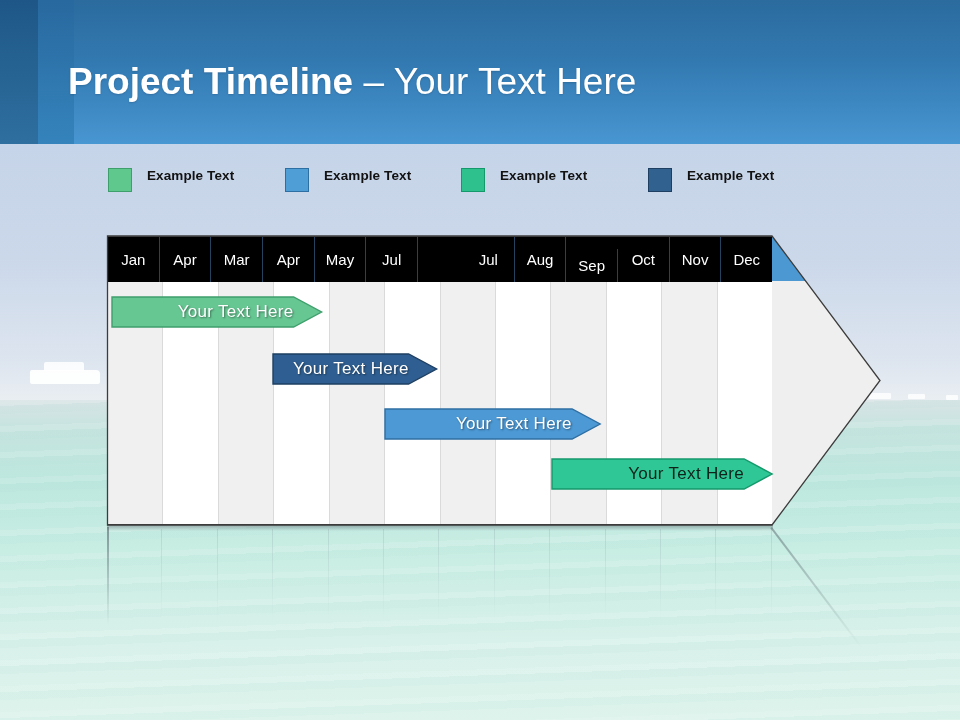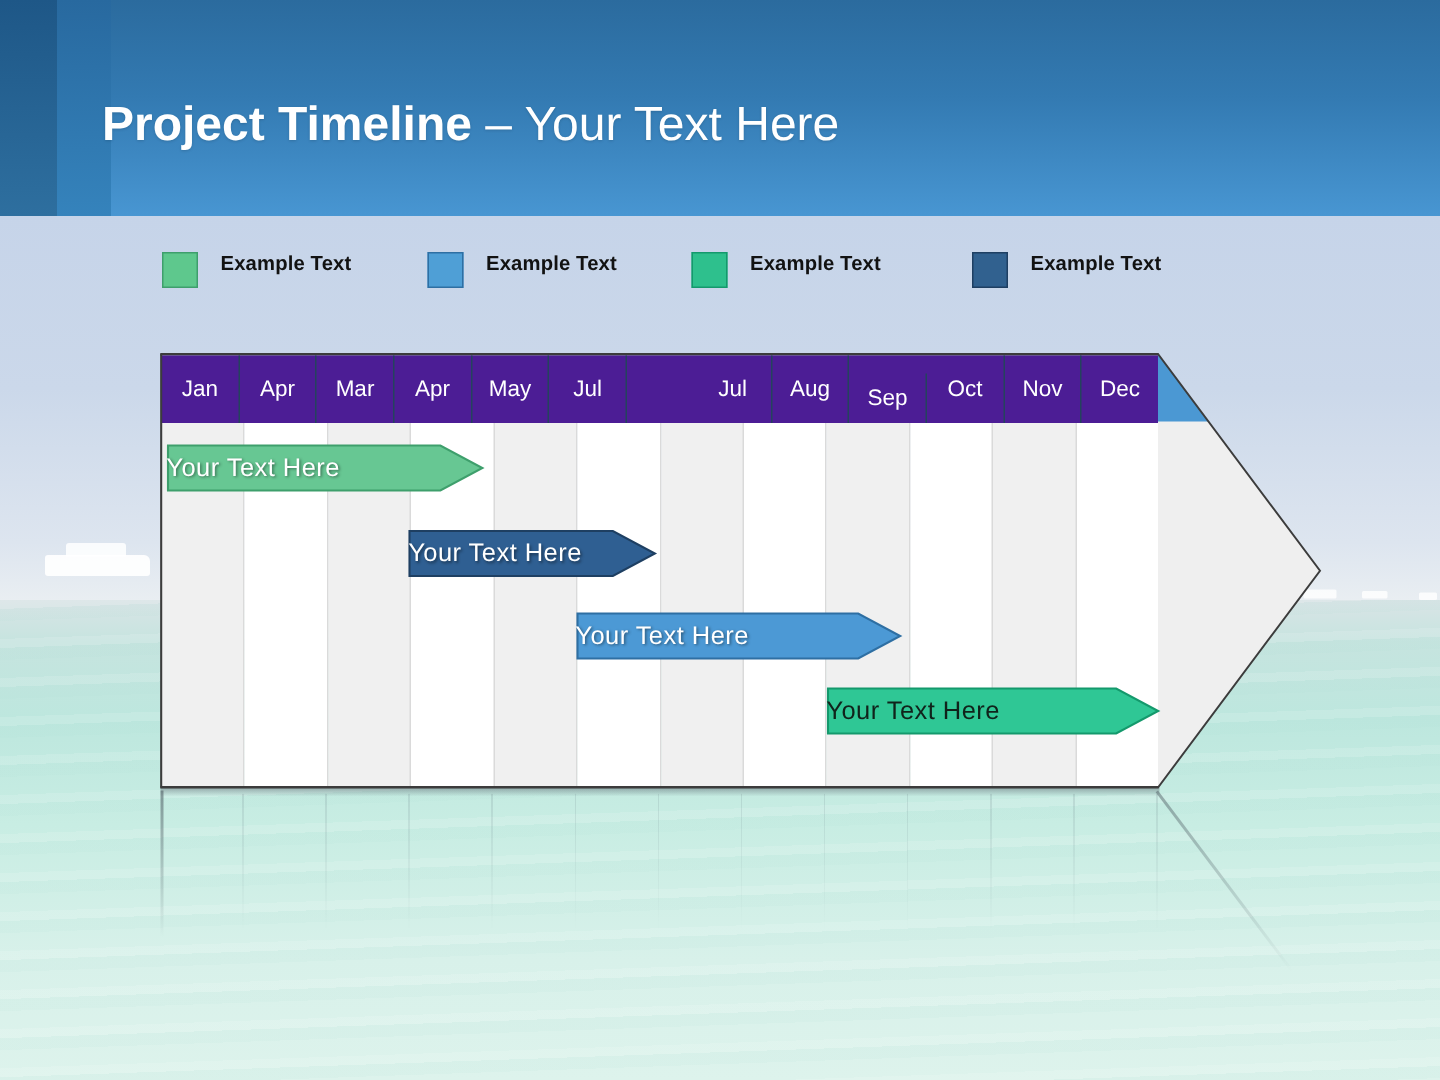--- a/index.html
+++ b/index.html
@@ -16,21 +16,21 @@
   .band1 {
     position:absolute; left:0; top:0; width:38px; height:144px;
     background:linear-gradient(180deg,#1E5787 0%, #2E6F9F 100%);
   }
   .band2 {
     position:absolute; left:38px; top:0; width:36px; height:144px;
     background:linear-gradient(180deg,#28699F 0%, #3583BC 100%);
   }
   .title {
     position:absolute; left:68px; top:60px; height:44px; line-height:44px;
-    color:#FFFFFF; font-size:32px; white-space:nowrap;
+    color:#FFFFFF; font-size:37px; white-space:nowrap;
     text-shadow:0 1px 2px rgba(0,0,0,0.15);
   }
   .title .t-bold { font-weight:700; }
   .title .t-light { font-weight:400; }
   
   .scene { position:absolute; left:0; top:144px; width:960px; height:576px; }
   .sky {
     position:absolute; left:0; top:0; width:960px; height:256px;
     background:linear-gradient(180deg,#C6D4E9 0%, #CBD8EA 45%, #DDE5EF 85%, #E9EEF2 100%);
   }
@@ -70,21 +70,21 @@
     color:#FFFFFF; font-size:15px; border-right:1.5px solid #24435E;
   }
   .tl-month:last-child { border-right:none; }
   .tl-body { display:flex; flex:1; }
   .tl-col { flex:1; border-right:1px solid #DADADA; }
   .tl-col:last-child { border-right:none; }
   .tl-overlay-svg { position:absolute; left:0; top:0; pointer-events:none; }
   .bar { position:absolute; }
   .bar svg { position:absolute; left:0; top:0; overflow:visible; }
   .bar-label {
-    position:absolute; top:0; text-align:left; font-size:17px; letter-spacing:.3px;
+    position:absolute; top:0; text-align:right; font-size:17px; letter-spacing:.3px;
     white-space:nowrap;
   }
   .bar-label.light { color:#FFFFFF; text-shadow:1px 1px 2px rgba(0,0,0,0.45); }
   .bar-label.dark { color:#10231B; }
   
   .tbl-shadow {
     position:absolute; left:107px; top:525px; width:666px; height:6px;
     background:linear-gradient(180deg, rgba(100,112,120,0.55), rgba(100,112,120,0));
   }
   .refl-grid {
@@ -145,21 +145,21 @@
         <span class="legend-label">Example Text</span>
       </div>
     </div>
 
   <div class="tbl-shadow"></div>
   <div class="refl-grid"></div>
   <div class="refl-left"></div>
   <div class="refl-diag"></div>
 
   <div class="tl-grid">
-    <div class="tl-header" style="background: #4c1d95;">
+    <div class="tl-header" style="background: #000000; text-decoration: underline;">
         <div class="tl-month" style="border-right-color: rgb(36, 67, 94);">Jan</div>
         <div class="tl-month" style="border-right-color: rgb(36, 67, 94);">Apr</div>
         <div class="tl-month" style="border-right-color: rgb(36, 67, 94);">Mar</div>
         <div class="tl-month" style="border-right-color: rgb(36, 67, 94);">Apr</div>
         <div class="tl-month" style="border-right-color: rgb(36, 67, 94);">May</div>
         <div class="tl-month" style="border-right-color: rgb(36, 67, 94);">Jul</div>
         <div class="tl-month" style="border-right-color: rgb(36, 67, 94); padding-left: 45px;">Jul</div>
         <div class="tl-month" style="border-right-color: rgb(36, 67, 94);">Aug</div>
         <div class="tl-month" style="border-right-color: rgb(36, 67, 94); margin-top: 12px;">Sep</div>
         <div class="tl-month" style="border-right-color: rgb(36, 67, 94); text-align: right;">Oct</div>

